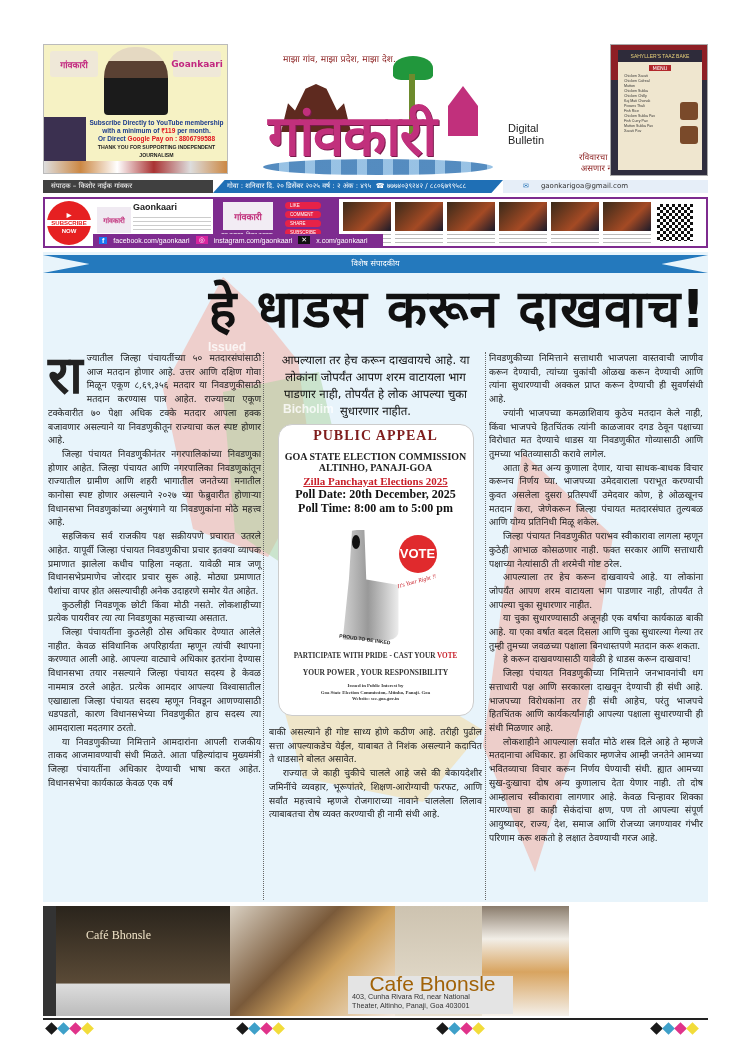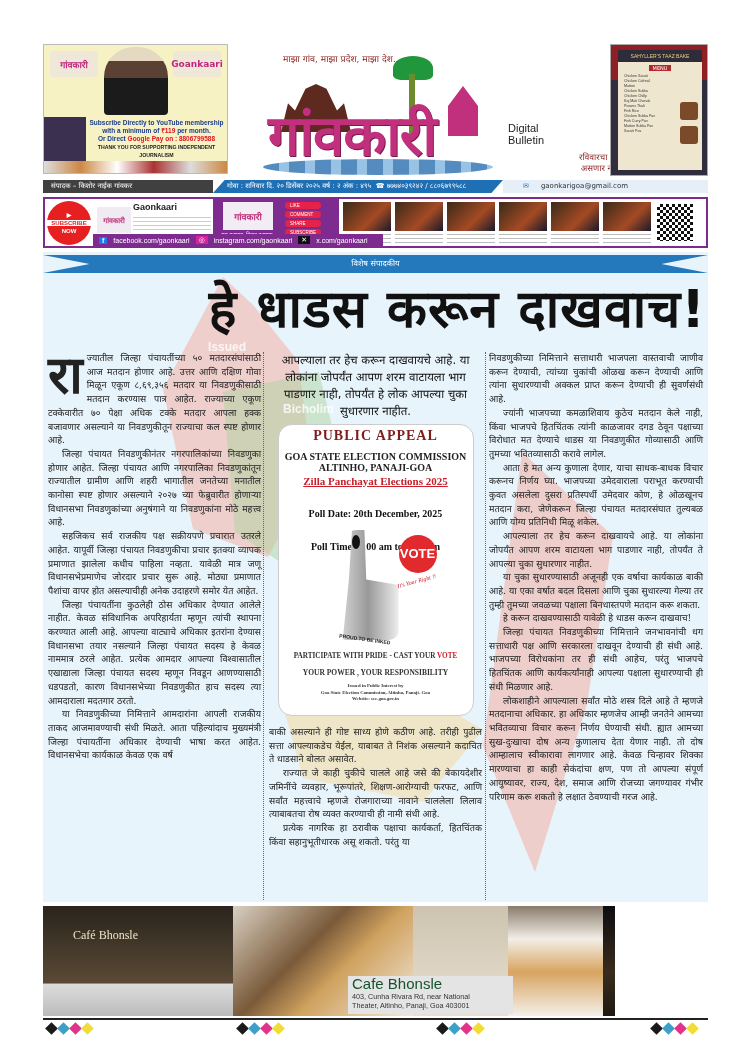--- a/index.html
+++ b/index.html
@@ -90,41 +90,41 @@
   .col2 { left: 226px; width: 213px; }
   .col3 { left: 446px; width: 214px; }
   .sep { position: absolute; top: 100px; height: 548px; border-left: 1px dotted #666; }
 
   .pullquote { font-family: "DejaVu Sans", sans-serif; font-size: 11.5px; line-height: 17px; text-align: center; font-weight: normal; color: #111; margin-bottom: 4px; }
 
   .appeal { position: relative; width: 196px; margin: 0 auto 10px; height: 292px; background: #fff; border: 1px solid #ccc; border-radius: 14px; text-align: center; font-family: "Liberation Serif", serif; padding-top: 4px; }
   .appeal .pa { font-size: 14px; letter-spacing: 1px; color: #7f1d1d; font-weight: bold; }
   .appeal .comm { font-size: 10px; font-weight: bold; color: #222; margin-top: 8px; line-height: 11px; }
   .appeal .zp { font-size: 11px; font-weight: bold; color: #c8202a; text-decoration: underline; margin-top: 2px; }
-  .appeal .poll { font-size: 10px; font-weight: bold; color: #111; margin-top: 19px; }
+  .appeal .poll { font-size: 12px; font-weight: bold; color: #111; margin-top: 0; }
   .finger { position: absolute; left: 58px; top: 105px; width: 62px; height: 110px; background: linear-gradient(90deg,#ddd,#999,#eee); border-radius: 20px 20px 10px 10px; clip-path: polygon(25% 0, 45% 0, 48% 45%, 100% 50%, 100% 100%, 10% 100%, 20% 45%); }
   .inkdot { position: absolute; left: 73px; top: 110px; width: 8px; height: 14px; background: #111; border-radius: 50%; }
   .vote-badge { position: absolute; left: 120px; top: 110px; width: 38px; height: 38px; border-radius: 50%; background: #e02a2d; color: #fff; font-family: "Liberation Sans", sans-serif; font-size: 13px; font-weight: bold; line-height: 38px; }
   .vote-sub { position: absolute; left: 118px; top: 150px; font-size: 6px; color: #c8202a; font-style: italic; transform: rotate(-15deg); }
   .proud { position: absolute; left: 60px; top: 208px; font-size: 5px; font-weight: bold; color: #222; transform: rotate(8deg); font-family: "Liberation Sans", sans-serif; }
   .appeal .part { position: absolute; left: 0; top: 225px; width: 100%; font-size: 7.2px; font-weight: bold; color: #333; }
   .appeal .part .red { color: #c8202a; }
   .appeal .power { position: absolute; left: 0; top: 241px; width: 100%; font-size: 7.5px; font-weight: bold; color: #333; }
   .appeal .issued { position: absolute; left: 0; top: 258px; width: 100%; font-size: 4.8px; line-height: 6.5px; color: #333; font-weight: bold; }
 
   
-  .cafe { position: absolute; left: 43px; top: 906px; width: 572px; height: 110px; display: flex; background: #333; }
+  .cafe { position: absolute; left: 43px; top: 906px; width: 526px; height: 110px; display: flex; background: #333; padding-left: 13px; }
   .cafe .p1 { width: 190px; background: linear-gradient(#2a241c, #5a4a36 70%, #ddd 71%, #bbb); position: relative; }
   .cafe .p1 .sign { position: absolute; left: 30px; top: 22px; color: #f1e4c8; font-family: "Liberation Serif", serif; font-size: 12px; }
   .cafe .p2 { width: 180px; background: linear-gradient(135deg, #d9d0c2, #7a5a3a 40%, #cfa25e 60%, #f2e7dc); position: relative; }
   .cafe .p3 { width: 95px; background: linear-gradient(#cdc3b0, #e8e0d0); }
   .cafe .p4 { width: 95px; background: linear-gradient(#8a7c6c, #f2eee7 30%, #d8a460 60%, #f4f0ea); }
   .cafe .p5 { flex: 1; background: linear-gradient(#0d0d12, #3a2c1c 60%, #1e1a12); }
   .cafe .label { position: absolute; left: 305px; top: 70px; width: 165px; height: 38px; background: #e4e4e4; text-align: left; padding-left: 4px; font-family: "Liberation Sans", sans-serif; }
-  .cafe .label .name { color: #14532d; font-size: 15px; line-height: 16px; }
+  .cafe .label .name { color: #a16207; font-size: 21px; line-height: 16px; text-align: center; }
   .cafe .label .addr { color: #333; font-size: 7.2px; line-height: 9px; }
 
   .rule { position: absolute; left: 43px; top: 1018px; width: 665px; height: 2px; border-top: 1px solid #222; border-bottom: 1px solid #222; }
   .regmarks { position: absolute; top: 1024px; display: flex; gap: 3px; }
   .diamond { width: 9px; height: 9px; transform: rotate(45deg); }
 </style>
 </head>
 <body>
 
 <div class="masthead">
@@ -269,20 +269,21 @@
   <div class="ribbon">विशेष संपादकीय</div>
   <div class="headline">हे धाडस करून दाखवाच!</div>
 
   <div class="sep" style="left:220px"></div>
   <div class="sep" style="left:442px"></div>
 
   <div class="col col1">
     <p class="first"><span class="dropcap">रा</span><span>ज्यातील जिल्हा पंचायतींच्या ५० मतदारसंघांसाठी आज मतदान होणार आहे. उत्तर आणि दक्षिण गोवा मिळून एकूण ८,६९,३५६ मतदार या निवडणुकीसाठी मतदान करण्यास पात्र आहेत. राज्याच्या एकूण टक्केवारीत ७० पेक्षा अधिक टक्के मतदार आपला हक्क बजावणार असल्याने या निवडणुकीतून राज्याचा कल स्पष्ट होणार आहे.</span></p>
     <p>जिल्हा पंचायत निवडणुकीनंतर नगरपालिकांच्या निवडणुका होणार आहेत. जिल्हा पंचायत आणि नगरपालिका निवडणुकांतून राज्यातील ग्रामीण आणि शहरी भागातील जनतेच्या मनातील कानोसा स्पष्ट होणार असल्याने २०२७ च्या फेब्रुवारीत होणाऱ्या विधानसभा निवडणुकांच्या अनुषंगाने या निवडणुकांना मोठे महत्त्व आहे.</p>
     <p>सहजिकच सर्व राजकीय पक्ष सक्रीयपणे प्रचारात उतरले आहेत. यापूर्वी जिल्हा पंचायत निवडणुकीचा प्रचार इतक्या व्यापक प्रमाणात झालेला कधीच पाहिला नव्हता. यावेळी मात्र जणू विधानसभेप्रमाणेच जोरदार प्रचार सुरू आहे. मोठ्या प्रमाणात पैशांचा वापर होत असल्याचीही अनेक उदाहरणे समोर येत आहेत.</p>
+    <p>कुठलीही निवडणूक छोटी किंवा मोठी नसते. लोकशाहीच्या प्रत्येक पायरीवर त्या त्या निवडणुका महत्त्वाच्या असतात.</p>
     <p>जिल्हा पंचायतींना कुठलेही ठोस अधिकार देण्यात आलेले नाहीत. केवळ संविधानिक अपरिहार्यता म्हणून त्यांची स्थापना करण्यात आली आहे. आपल्या वाट्याचे अधिकार इतरांना देण्यास विधानसभा तयार नसल्याने जिल्हा पंचायत सदस्य हे केवळ नाममात्र ठरले आहेत. प्रत्येक आमदार आपल्या विश्वासातील एखाद्याला जिल्हा पंचायत सदस्य म्हणून निवडून आणण्यासाठी धडपडतो, कारण विधानसभेच्या निवडणुकीत हाच सदस्य त्या आमदाराला मदतगार ठरतो.</p>
     <p>या निवडणुकीच्या निमित्ताने आमदारांना आपली राजकीय ताकद आजमावण्याची संधी मिळते. आता पहिल्यांदाच मुख्यमंत्री जिल्हा पंचायतींना अधिकार देण्याची भाषा करत आहेत. विधानसभेचा कार्यकाळ केवळ एक वर्ष</p>
   </div>
 
   <div class="col col2">
     <div class="pullquote">आपल्याला तर हेच करून दाखवायचे आहे. या लोकांना जोपर्यंत आपण शरम वाटायला भाग पाडणार नाही, तोपर्यंत हे लोक आपल्या चुका सुधारणार नाहीत.</div>
     <div class="appeal">
       <div class="pa">PUBLIC APPEAL</div>
       <div class="comm">
         <div>GOA STATE ELECTION COMMISSION</div>
@@ -299,27 +300,27 @@
       <div class="part"><span>PARTICIPATE WITH PRIDE - CAST YOUR </span><span class="red">VOTE</span></div>
       <div class="power">YOUR POWER , YOUR RESPONSIBILITY</div>
       <div class="issued">
         <div>Issued in Public Interest by</div>
         <div>Goa State Election Commission, Altinho, Panaji- Goa</div>
         <div>Website: sec.goa.gov.in</div>
       </div>
     </div>
     <p class="first">बाकी असल्याने ही गोष्ट साध्य होणे कठीण आहे. तरीही पुढील सत्ता आपल्याकडेच येईल, याबाबत ते निशंक असल्याने कदाचित ते धाडसाने बोलत असावेत.</p>
     <p>राज्यात जे काही चुकीचे चालले आहे जसे की बेकायदेशीर जमिनींचे व्यवहार, भूरूपांतरे, शिक्षण-आरोग्याची फरफट, आणि सर्वांत महत्त्वाचे म्हणजे रोजगाराच्या नावाने चाललेला लिलाव त्याबाबतचा रोष व्यक्त करण्याची ही नामी संधी आहे.</p>
-    <p>प्रत्येक नागरिक हा ठरावीक पक्षाचा कार्यकर्ता, हितचिंतक किंवा सहानुभूतीधारक असू शकतो. परंतु या</p>
   </div>
 
   <div class="col col3">
     <p class="first">निवडणुकीच्या निमित्ताने सत्ताधारी भाजपला वास्तवाची जाणीव करून देण्याची, त्यांच्या चुकांची ओळख करून देण्याची आणि त्यांना सुधारण्याची अक्कल प्राप्त करून देण्याची ही सुवर्णसंधी आहे.</p>
     <p>ज्यांनी भाजपच्या कमळाशिवाय कुठेच मतदान केले नाही, किंवा भाजपचे हितचिंतक त्यांनी काळजावर दगड ठेवून पक्षाच्या विरोधात मत देण्याचे धाडस या निवडणुकीत गोव्यासाठी आणि तुमच्या भवितव्यासाठी करावे लागेल.</p>
     <p>आता हे मत अन्य कुणाला देणार, याचा साधक-बाधक विचार करूनच निर्णय घ्या. भाजपच्या उमेदवाराला पराभूत करण्याची कुवत असलेला दुसरा प्रतिस्पर्धी उमेदवार कोण, हे ओळखूनच मतदान करा, जेणेकरून जिल्हा पंचायत मतदारसंघात तुल्यबळ आणि योग्य प्रतिनिधी मिळू शकेल.</p>
+    <p>जिल्हा पंचायत निवडणुकीत पराभव स्वीकारावा लागला म्हणून कुठेही आभाळ कोसळणार नाही. फक्त सरकार आणि सत्ताधारी पक्षाच्या नेत्यांसाठी ती शरमेची गोष्ट ठरेल.</p>
     <p>आपल्याला तर हेच करून दाखवायचे आहे. या लोकांना जोपर्यंत आपण शरम वाटायला भाग पाडणार नाही, तोपर्यंत ते आपल्या चुका सुधारणार नाहीत.</p>
     <p>या चुका सुधारण्यासाठी अजूनही एक वर्षाचा कार्यकाळ बाकी आहे. या एका वर्षात बदल दिसला आणि चुका सुधारल्या गेल्या तर तुम्ही तुमच्या जवळच्या पक्षाला बिनधास्तपणे मतदान करू शकता.</p>
     <p>हे करून दाखवण्यासाठी यावेळी हे धाडस करून दाखवाच!</p>
     <p>जिल्हा पंचायत निवडणुकीच्या निमित्ताने जनभावनांची धग सत्ताधारी पक्ष आणि सरकारला दाखवून देण्याची ही संधी आहे. भाजपच्या विरोधकांना तर ही संधी आहेच, परंतु भाजपचे हितचिंतक आणि कार्यकर्त्यांनाही आपल्या पक्षाला सुधारण्याची ही संधी मिळणार आहे.</p>
     <p>लोकशाहीने आपल्याला सर्वांत मोठे शस्त्र दिले आहे ते म्हणजे मतदानाचा अधिकार. हा अधिकार म्हणजेच आम्ही जनतेने आमच्या भवितव्याचा विचार करून निर्णय घेण्याची संधी. ह्यात आमच्या सुख-दुःखाचा दोष अन्य कुणालाच देता येणार नाही. तो दोष आम्हालाच स्वीकारावा लागणार आहे. केवळ चिन्हावर शिक्का मारण्याचा हा काही सेकंदांचा क्षण, पण तो आपल्या संपूर्ण आयुष्यावर, राज्य, देश, समाज आणि रोजच्या जगण्यावर गंभीर परिणाम करू शकतो हे लक्षात ठेवण्याची गरज आहे.</p>
   </div>
 </div>
 
 <div class="cafe">
   <div class="p1">

